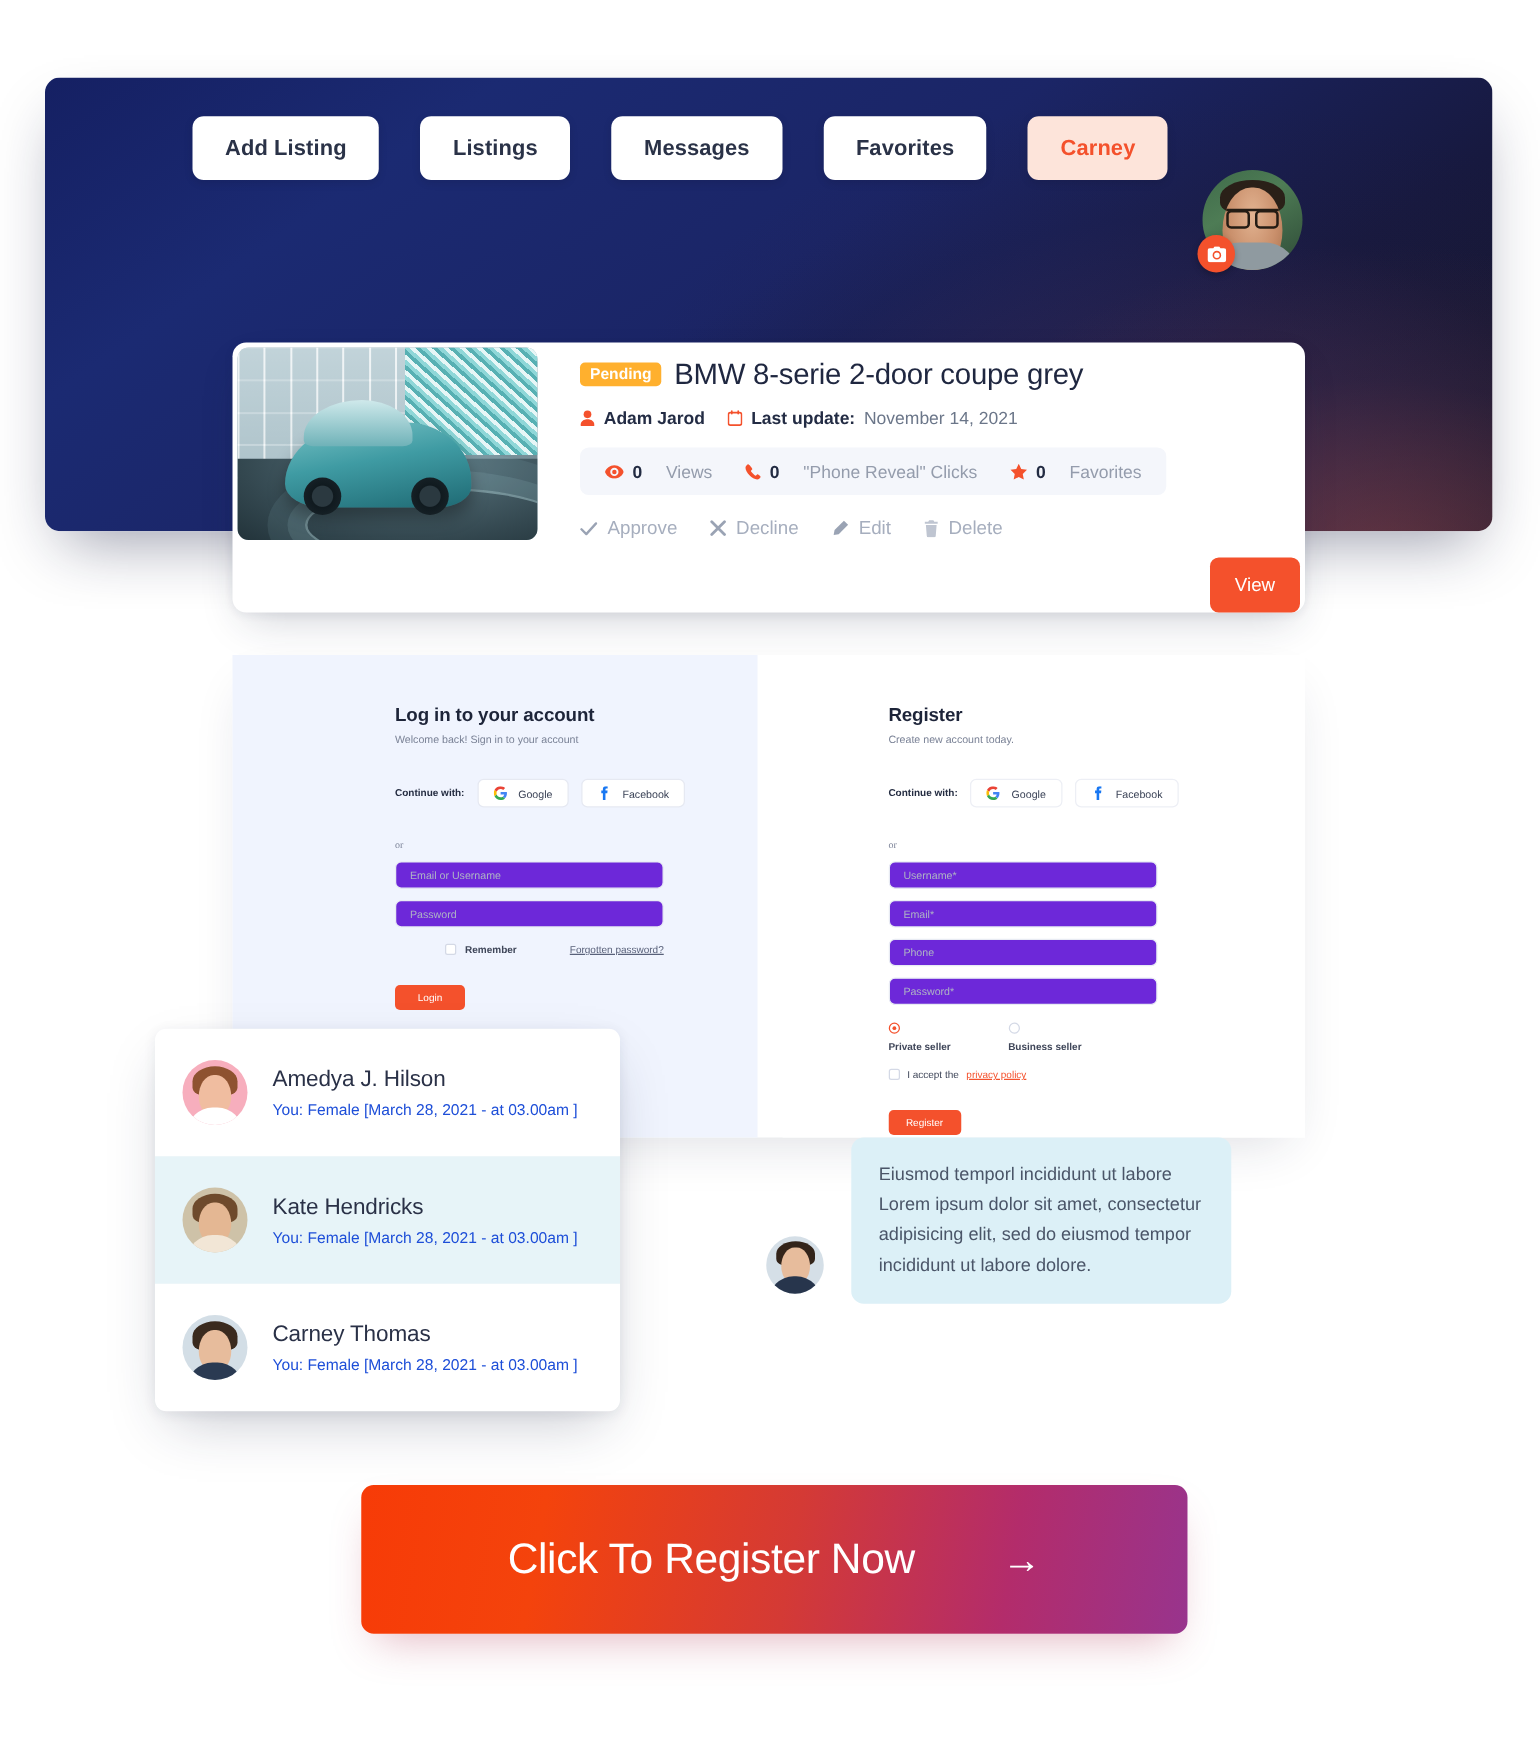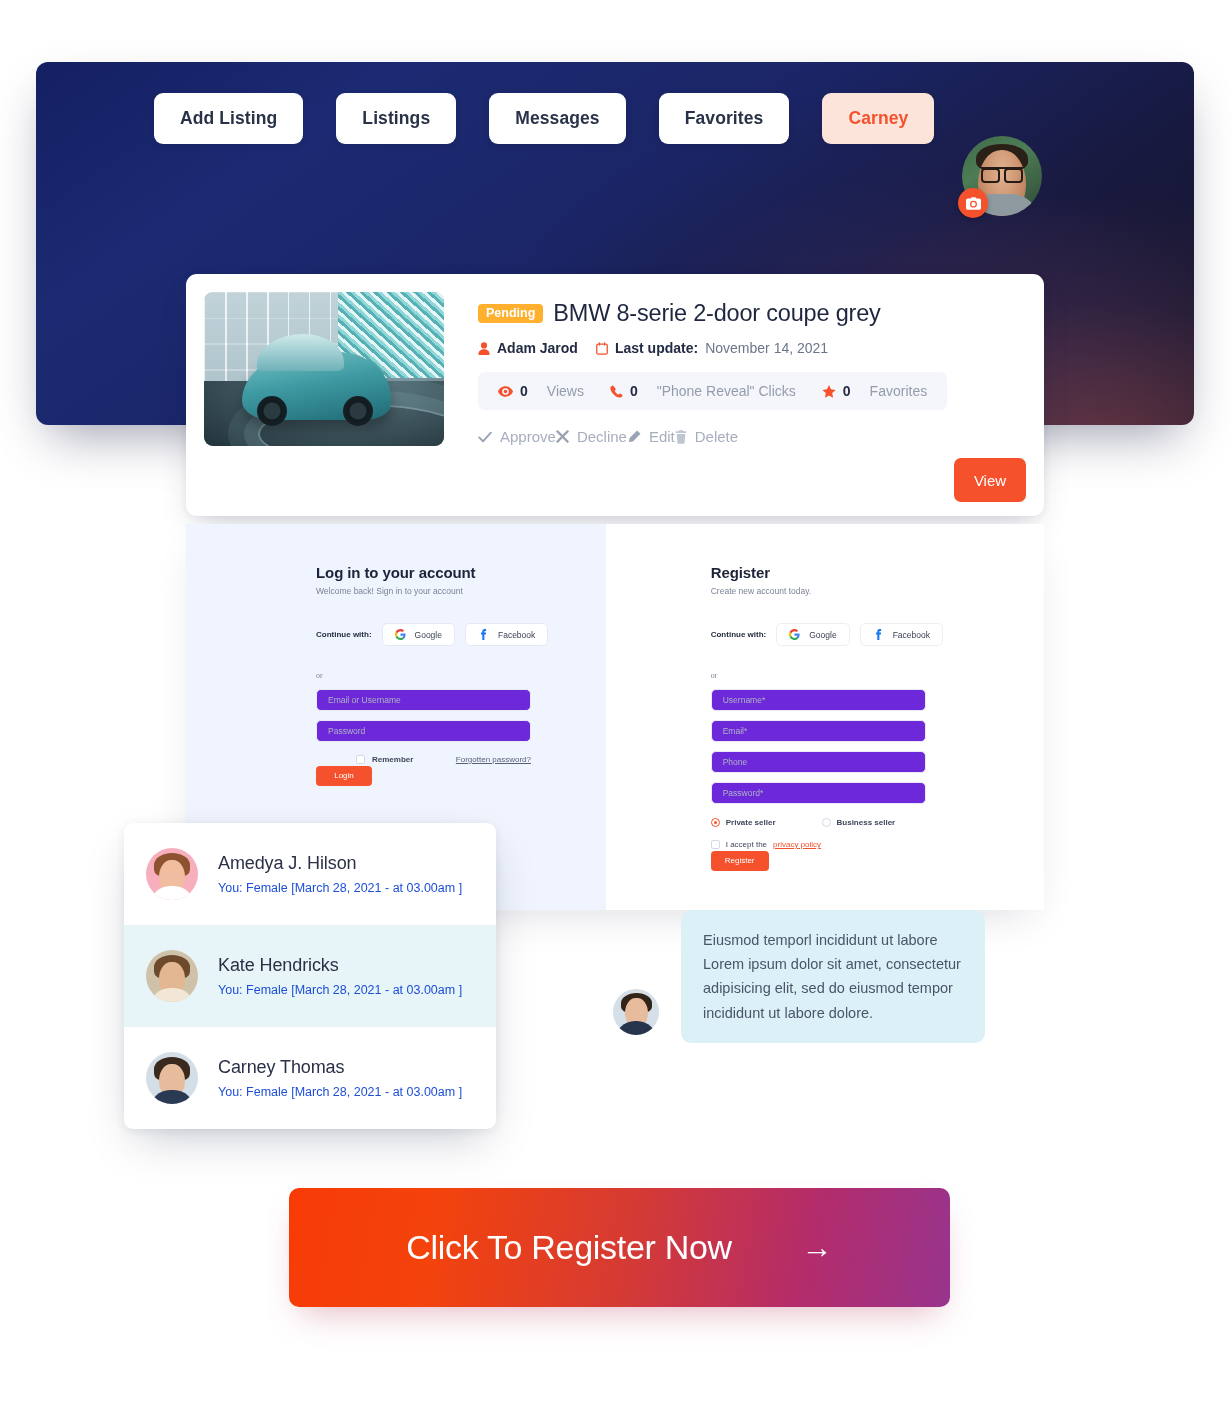--- a/index.html
+++ b/index.html
@@ -80,24 +80,24 @@
     width: 30px; height: 30px; border-radius: 50%;
     background: #F4512C;
     display: flex; align-items: center; justify-content: center;
     cursor: pointer;
     box-shadow: 0 2px 5px rgba(0,0,0,0.25);
   }
 
   
   .listing-card {
     position: absolute; left: 186px; top: 274px;
-    width: 858px; height: 242px;
+    width: 858px; height: 216px;
     background: #fff; border-radius: 11px;
     box-shadow: 0 14px 34px -10px rgba(30,40,70,0.22), 0 2px 8px rgba(30,40,70,0.07);
-    display: flex; padding: 18px;
+    display: flex; padding: 4px;
   }
   .thumb {
     width: 240px; height: 154px; border-radius: 9px; flex: 0 0 auto;
     overflow: hidden; position: relative;
     background: linear-gradient(165deg,#b9c6cc 0%, #8ea4ac 40%, #5d7781 100%);
   }
   .thumb .glass {
     position:absolute; left:0; top:0; width:56%; height:68%;
     background: repeating-linear-gradient(90deg, rgba(255,255,255,.72) 0 1.5px, rgba(185,205,212,.55) 1.5px 21px),
                 repeating-linear-gradient(0deg, rgba(255,255,255,.55) 0 1.5px, rgba(0,0,0,0) 1.5px 26px),
@@ -157,21 +157,21 @@
     margin-top: 16px; background: #F4F6FB; border-radius: 7px;
     height: 38px; display: inline-flex; align-items: center;
     gap: 26px; padding: 0 20px;
     font-size: 14px;
   }
   .stat { display: flex; align-items: center; gap: 7px; white-space: nowrap; }
   .stat b { color: #222b42; }
   .stat span.lbl { color: #949CAC; margin-left: 12px; }
 
   .actions-row {
-    margin-top: 18px; display: flex; align-items: center; 
+    margin-top: 18px; display: flex; align-items: center; gap: 26px;
     font-size: 15px; color: #A6AEBE;
   }
   .action { display: flex; align-items: center; gap: 8px; cursor: pointer; }
 
   .view-btn {
     position: absolute; right: 0px; bottom: -4px;
     background: #F4512C; color: #fff; border: none;
     width: 72px; height: 44px; border-radius: 7px;
     font-size: 15px; cursor: pointer; font-family: inherit;
   }
@@ -211,31 +211,31 @@
   .auth-right .fld { width: 215px; }
   .auth-left .fld:first-of-type { margin-top: 12px; }
 
   .row-between { display: flex; align-items: center; justify-content: space-between; width: 215px; margin-top: 13px; padding-left: 40px; }
   .chk { width: 9px; height: 9px; border: 1px solid #D4D9E6; background:#fff; border-radius: 2px; flex:0 0 auto; cursor: pointer; }
   .chk-lbl { font-size: 8px; font-weight: bold; color: #3f4659; margin-left: 7px; }
   .link-sm { font-size: 8px; color: #59617a; text-decoration: underline; cursor: pointer; }
   .link-orange { font-size: 8px; color: #F4512C; text-decoration: underline; cursor: pointer; }
 
   .sm-btn {
-    margin-top: 1px; background: #F4512C; color: #fff; border: none;
+    margin-top: 24px; background: #F4512C; color: #fff; border: none;
     height: 20px; border-radius: 4px; font-size: 8px; cursor: pointer;
     font-family: inherit; padding: 0 14px;
   }
   .login-btn { width: 56px; padding: 0; }
 
   .radio-row { display: flex; align-items: center; gap: 10px; margin-top: 14px; font-size: 8px; color: #3f4659; font-weight: bold; }
   .radio { width: 9px; height: 9px; border: 1px solid #D4D9E6; border-radius: 50%; background:#fff; position: relative; cursor: pointer; flex:0 0 auto;}
   .radio.on { border-color: #F4512C; }
   .radio.on:after { content:""; position: absolute; left: 2px; top: 2px; width: 3px; height: 3px; border-radius: 50%; background: #F4512C; }
-  .radio-grp { display: flex; align-items: flex-start; gap: 6px; }
+  .radio-grp { display: flex; align-items: flex-start; gap: 6px; flex-direction: column; }
   .radio-grp + .radio-grp { margin-left: 36px; }
   .accept-row { display: flex; align-items: center; margin-top: 13px; gap: 6px; font-size: 8px; color: #3f4659; }
 
   
   .msg-list {
     position: absolute; left: 124px; top: 823px;
     width: 372px; height: 306px;
     background: #fff; border-radius: 9px;
     box-shadow: 0 18px 44px -12px rgba(30,40,70,0.26), 0 2px 10px rgba(30,40,70,0.08);
     overflow: hidden;

